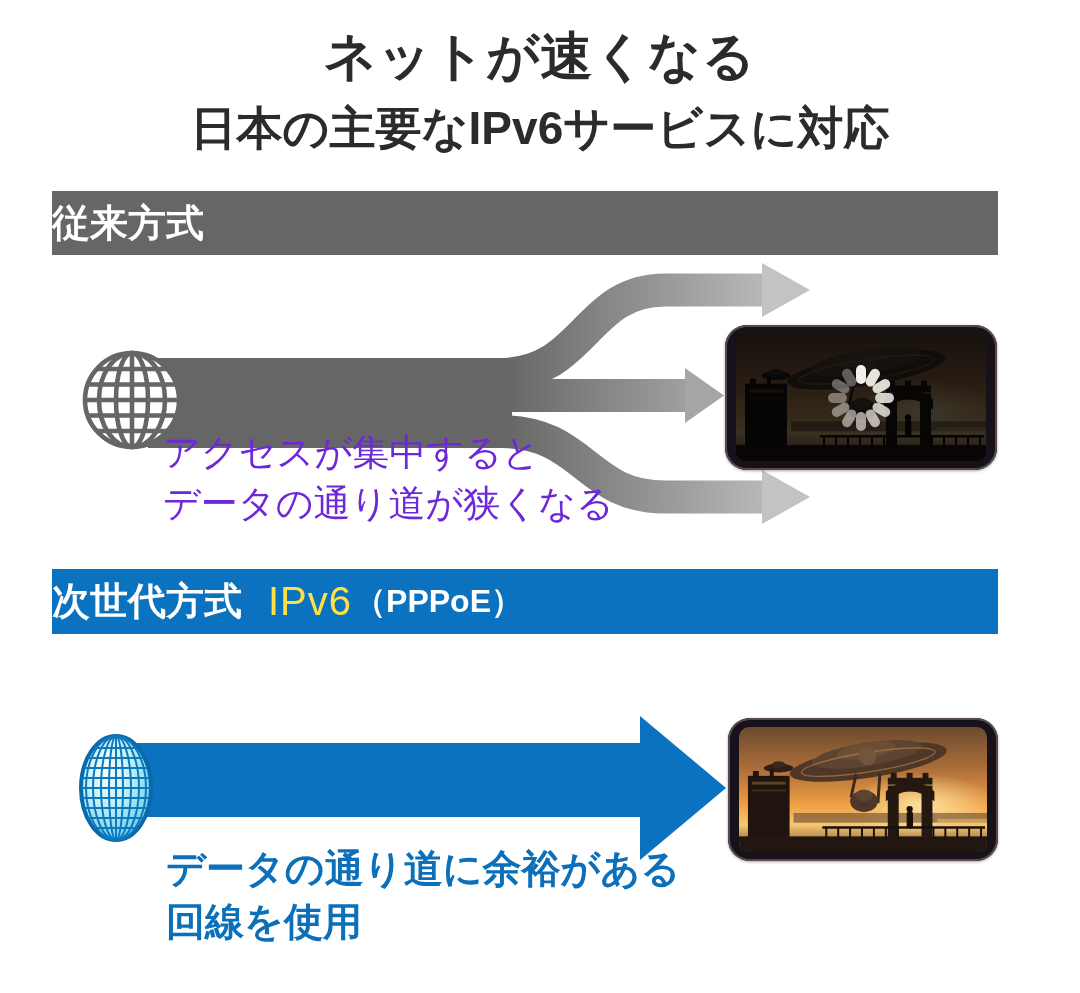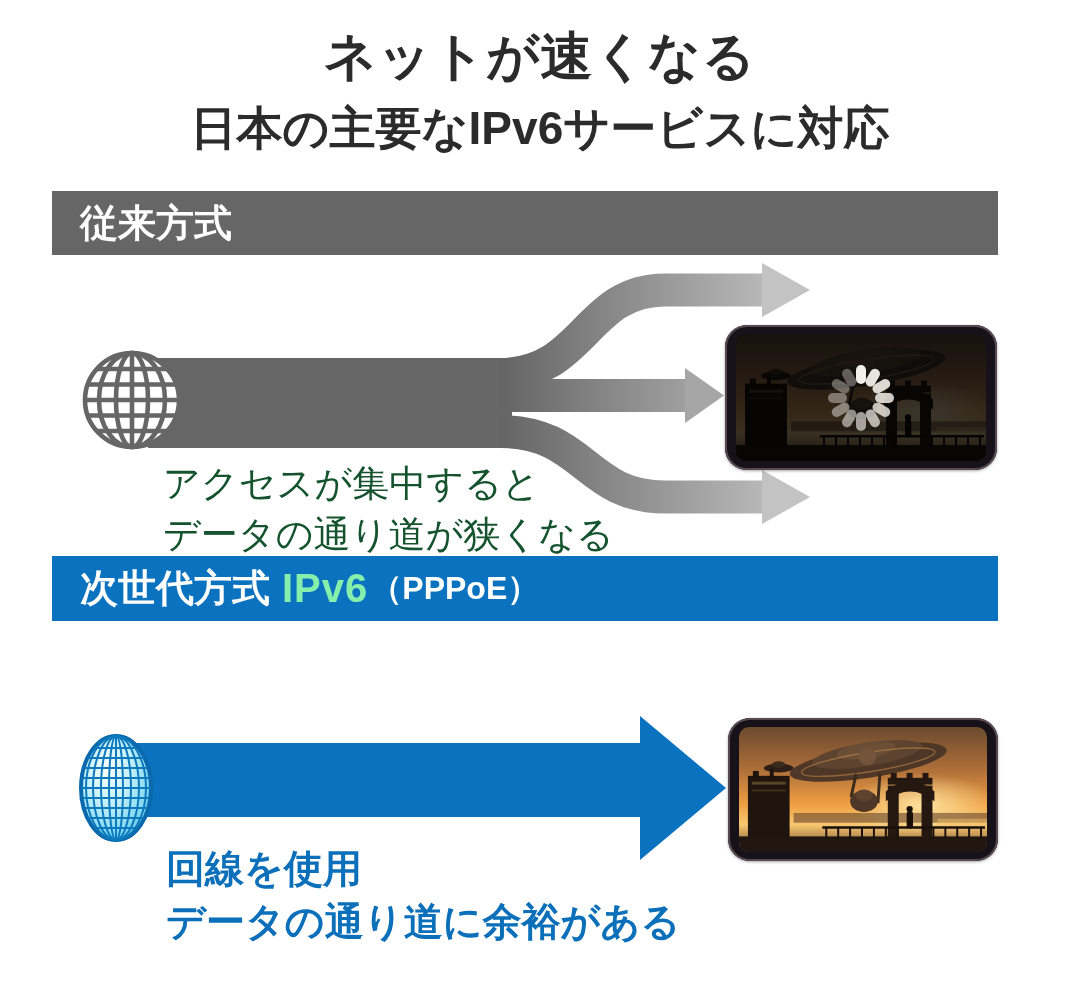--- a/index.html
+++ b/index.html
@@ -8,29 +8,29 @@
     font-family:"Liberation Sans","DejaVu Sans",sans-serif;
   }
   .abs{position:absolute;}
 
   
   .title-block{left:0;top:20px;width:1080px;text-align:center;color:#2b2b2b;}
   .title-line1{font-size:52px;font-weight:bold;letter-spacing:1px;line-height:72px;}
   .title-line2{font-size:46px;font-weight:bold;letter-spacing:0px;line-height:72px;}
 
   
-  .section-bar{left:52px;width:946px;display:flex;align-items:center;box-sizing:border-box;padding-left:28px;}
+  .section-bar{left:52px;width:946px;display:flex;align-items:center;box-sizing:border-box;}
   .bar-gray{top:191px;height:64px;background:#666667;}
-  .bar-blue{top:556px;height:65px;background:#0b72bf;}
+  .bar-blue{top:569px;height:65px;background:#0b72bf;}
   .bar-label{color:#fff;font-weight:bold;font-size:38px;white-space:nowrap;}
   .bar-paren{color:#fff;font-weight:bold;font-size:32px;margin-left:2px;}
-  .bar-proto{color:#86efac;font-weight:bold;font-size:40px;margin-left:12px;letter-spacing:1px;}
-
-  
-  .caption-gray{left:163px;top:458px;color:#14532d;font-size:37px;line-height:51px;font-weight:500;}
+  .bar-proto{color:#fde047;font-weight:normal;font-size:40px;margin-left:26px;letter-spacing:1px;}
+
+  
+  .caption-gray{left:163px;top:427px;color:#6d28d9;font-size:37px;line-height:51px;font-weight:500;}
   .caption-blue{left:166px;top:842px;color:#0b6fba;font-size:39px;line-height:53px;font-weight:bold;}
 
   
   .phone{
     border-radius:22px;background:#17121a;
     box-shadow:0 0 0 2px #57494f inset, 0 1px 3px rgba(0,0,0,.35);
   }
   .phone-pppoe{left:725px;top:325px;width:272px;height:145px;}
   .phone-ipoe{left:728px;top:718px;width:270px;height:143px;}
   .screen{
@@ -215,17 +215,17 @@
 
   <div class="abs phone phone-ipoe">
     <div class="screen">
       <svg class="scene" viewBox="0 0 250 128" preserveAspectRatio="none">
         <use href="#scene-art"></use>
       </svg>
     </div>
   </div>
 
   <div class="abs caption-blue">
+    <div>データの通り道に余裕がある</div>
     <div>回線を使用</div>
-    <div>データの通り道に余裕がある</div>
   </div>
 
 </div>
 
 </body></html>

